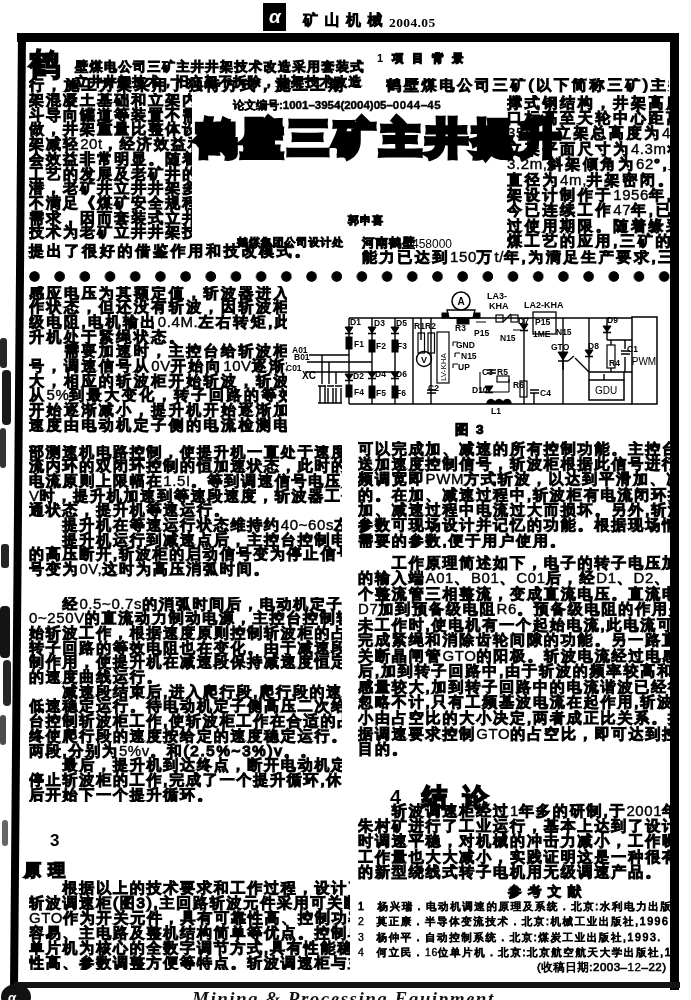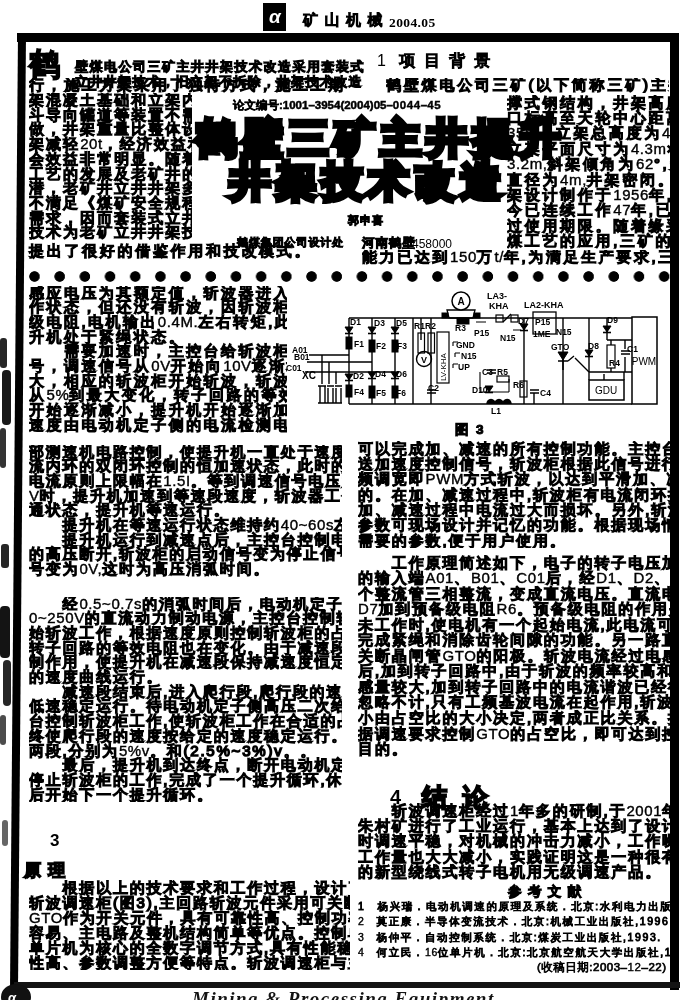--- a/index.html
+++ b/index.html
@@ -39,29 +39,28 @@
 <div class="ab zh bt nw" style="width:317px;overflow:hidden;left:29px;top:78px;letter-spacing:2.6px">行，施工方案采用了独特方式，施工工期仅为 4 天，斜</div>
 
 <div class="ab zh" style="width:163px;overflow:hidden;white-space:nowrap;left:29px;top:93px;line-height:14.7px;font-size:15px;letter-spacing:2.04px">架混凝土基础和立架内箕<br>斗导向罐道等装置不需重<br>做，井架重量比整体设计井<br>架减轻<span class="lat">20t</span>，经济效益和社<br>会效益非常明显。随着采煤<br>工艺的发展及老矿井的挖<br>潜，老矿井立井井架多数已<br>不满足《煤矿安全规程》的<br>需求，因而套装式立井井架<br>技术为老矿立井井架技改</div>
 
 <div class="ab zh bt nw" style="left:29px;top:243.5px;letter-spacing:2.7px">提出了很好的借鉴作用和技改模式。</div>
 
 <div class="ab zh nw" style="left:233px;top:98px;font-size:11.5px;font-weight:bold;-webkit-text-stroke:0.5px #000">论文编号:1001–3954(2004)05–<span class="lat">0044</span>–<span class="lat">45</span></div>
 
 <div class="ab zh nw" style="left:196px;top:111px;font-size:40px;font-weight:bold;letter-spacing:6.2px;-webkit-text-stroke:5.5px #000">鹤壁三矿主井提升</div>
 
-<div class="ab zh nw" style="left:230px;top:154px;font-size:40px;font-weight:bold;letter-spacing:6.2px;-webkit-text-stroke:5.5px #000">井架技术改造</div>
 
 <div class="ab zh nw" style="left:348px;top:213px;font-size:11px;letter-spacing:1px;-webkit-text-stroke:1.4px #000">郭申喜</div>
 
 <div class="ab zh nw" style="left:237px;top:235px;font-size:11px;font-weight:bold;letter-spacing:0.9px;-webkit-text-stroke:0.9px #000">鹤煤集团公司设计处</div>
 <div class="ab zh nw" style="left:362px;top:235px;font-size:12.5px;font-weight:bold;letter-spacing:0.9px;-webkit-text-stroke:0.9px #000">河南鹤壁</div>
 <div class="ab nw" style="left:412px;top:237px;font-size:12px;font-weight:normal">458000</div>
 
-<div class="ab nw" style="left:377px;top:51px;font-size:16px;font-weight:normal">1&nbsp;&nbsp;&nbsp;<span class="zh" style="letter-spacing:9px;-webkit-text-stroke:1.3px #000">项目背景</span></div>
+<div class="ab nw" style="left:377px;top:51px;font-size:11px;font-weight:bold">1&nbsp;&nbsp;&nbsp;<span class="zh" style="letter-spacing:9px;-webkit-text-stroke:1.3px #000">项目背景</span></div>
 
 <div class="ab zh bt nw" style="width:283px;overflow:hidden;left:386px;top:78px;letter-spacing:2.8px">鹤壁煤电公司三矿(以下简称三矿)主井井架为斜</div>
 
 <div class="ab zh" style="width:166px;overflow:hidden;white-space:nowrap;left:507px;top:94.5px;line-height:15.4px;font-size:15px;letter-spacing:2.7px">撑式钢结构，井架高度(井<br>口标高至天轮中心距离)为<br><span class="lat">35m</span>，立架总高度为<span class="lat">40m,</span><br>立架平面尺寸为<span class="lat">4.3m</span>×<br><span class="lat">3.2m,</span>斜架倾角为<span class="lat">62</span>°,天轮<br>直径为<span class="lat">4m,</span>井架密闭。原井<br>架设计制作于<span class="lat">1956</span>年,至<br>今已连续工作<span class="lat">47</span>年,已超<br>过使用期限。随着缘采放顶<br>煤工艺的应用,三矿的生产</div>
 
 <div class="ab zh bt nw" style="width:308px;overflow:hidden;left:362px;top:250px;letter-spacing:2.6px">能力已达到<span class="lat">150</span>万<span class="lat">t/</span>年,为满足生产要求,三矿已于</div>
 
 <div class="ab" style="left:29px;top:271px;width:650px;height:12px;background-image:radial-gradient(circle at 5.5px 5.5px,#000 4.9px,rgba(0,0,0,0) 5.6px);background-size:25.2px 12px"></div>
 
 <svg class="ab" style="left:283px;top:288px" width="380" height="152" viewBox="283 288 380 152" fill="none" stroke="#000">

